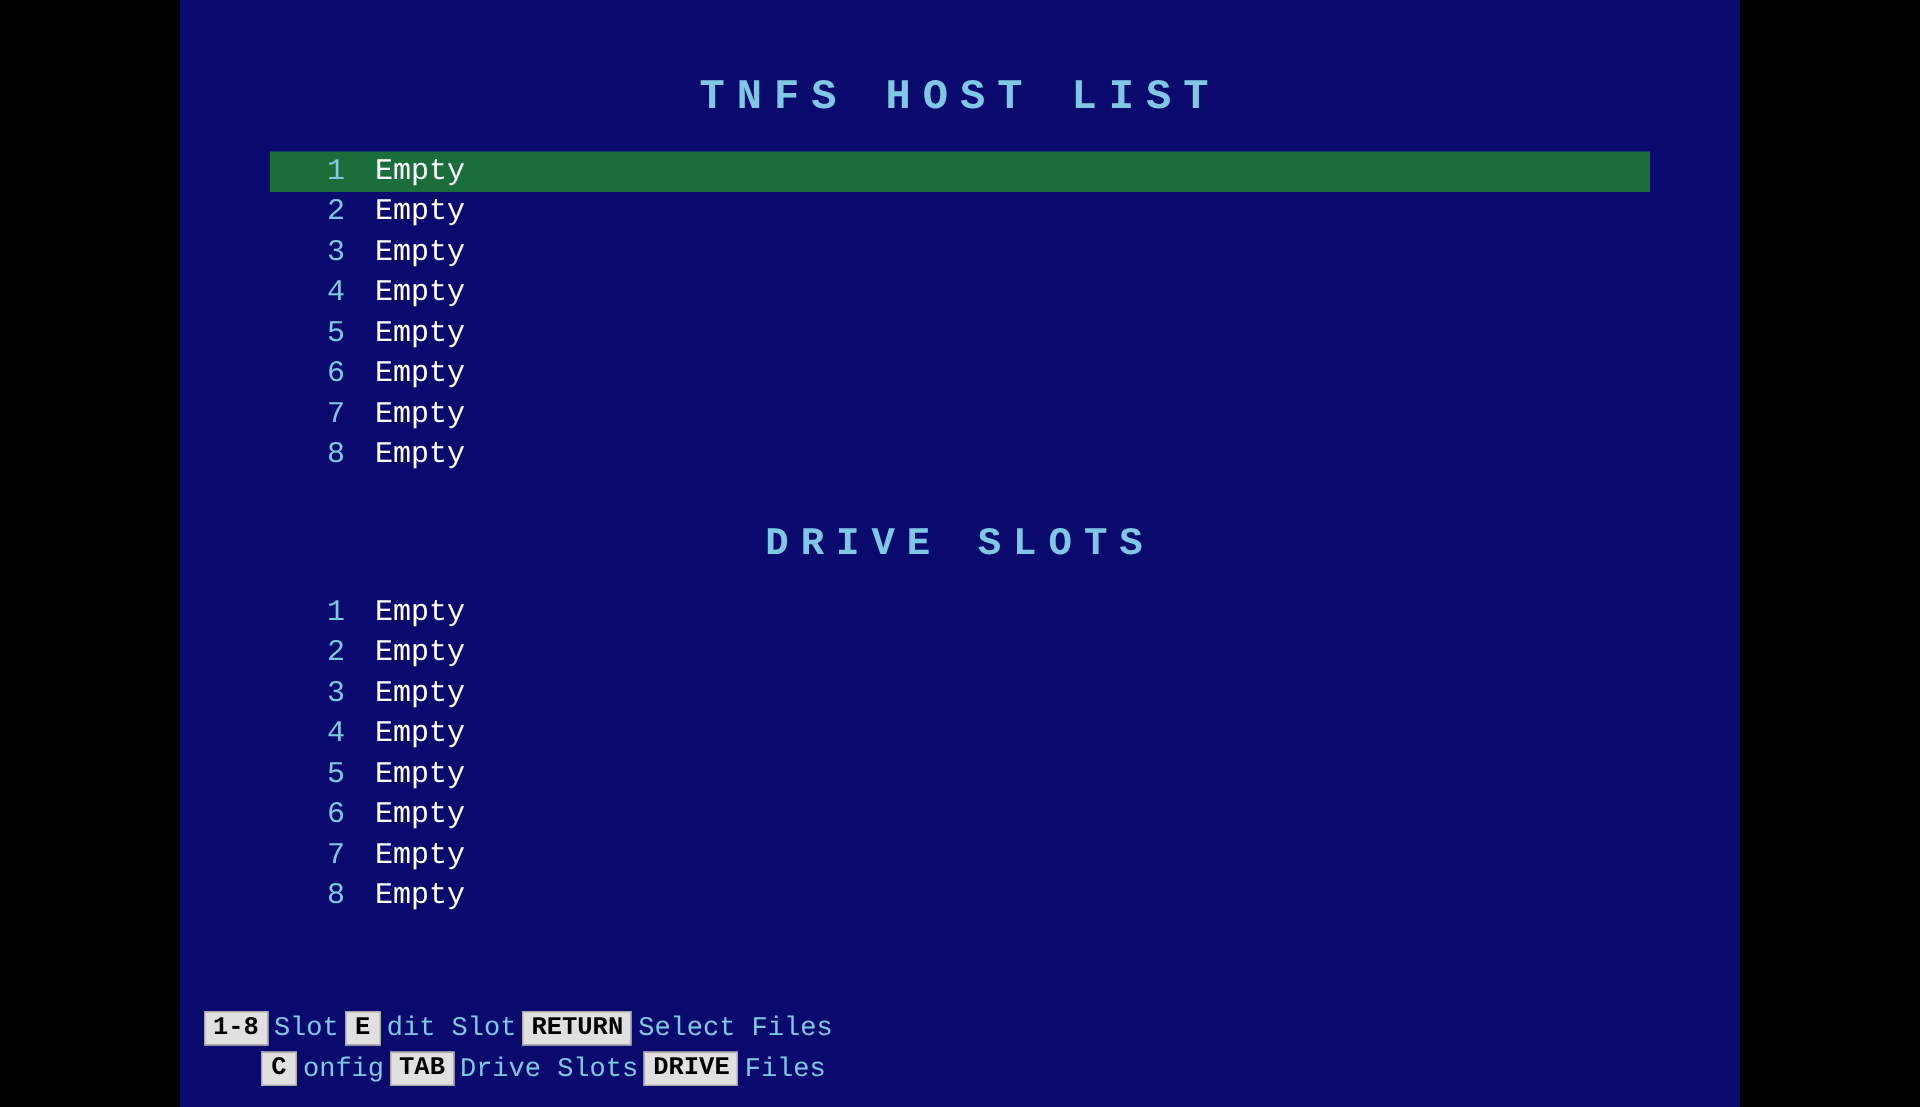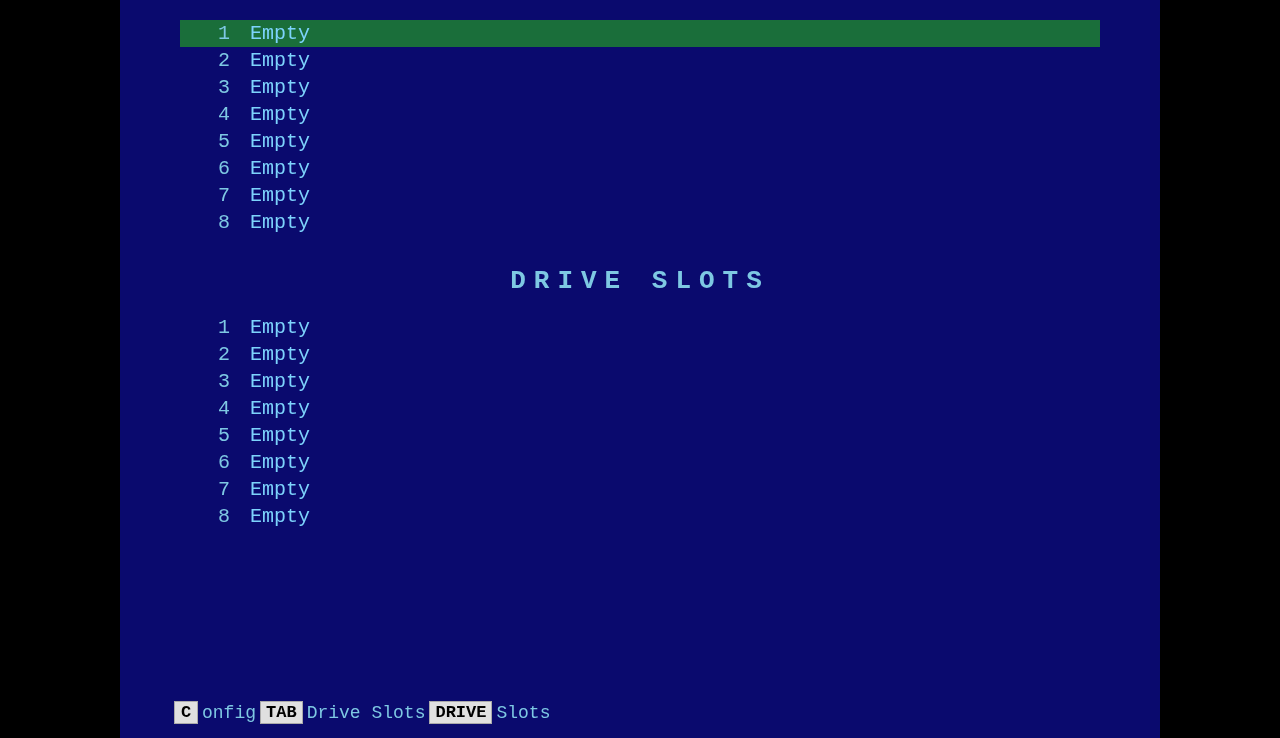--- a/index.html
+++ b/index.html
@@ -56,21 +56,21 @@
     }
 
     .list-row .num {
       width: 40px;
       text-align: right;
       margin-right: 20px;
       color: #7ec8e3;
     }
 
     .list-row .val {
-      color: #7dd3fc;
+      color: #ffffff;
     }
 
     .section-title {
       color: #7ec8e3;
       font-size: 26px;
       font-weight: bold;
       letter-spacing: 8px;
       text-align: center;
       margin-top: 30px;
       margin-bottom: 18px;
@@ -127,20 +127,21 @@
 
     .footer-row2 {
       padding-left: 44px;
     }
   </style>
 </head>
 <body>
 
 <div id="screen">
 
+  <div class="title">TNFS HOST LIST</div>
 
   <div class="host-list">
     <div class="list-row selected">
       <span class="num">1</span>
       <span class="val">Empty</span>
     </div>
     <div class="list-row">
       <span class="num">2</span>
       <span class="val">Empty</span>
     </div>
@@ -201,23 +202,31 @@
       <span class="num">7</span>
       <span class="val">Empty</span>
     </div>
     <div class="list-row">
       <span class="num">8</span>
       <span class="val">Empty</span>
     </div>
   </div>
 
   <div class="footer">
+    <div class="footer-row footer-row1">
+      <span class="key-box">1-8</span>
+      <span class="footer-text"> Slot </span>
+      <span class="key-box">E</span>
+      <span class="footer-text">dit Slot </span>
+      <span class="key-box">RETURN</span>
+      <span class="footer-text"> Select Files</span>
+    </div>
     <div class="footer-row footer-row2">
       <span class="key-box">C</span>
       <span class="footer-text">onfig </span>
       <span class="key-box">TAB</span>
       <span class="footer-text"> Drive Slots </span>
       <span class="key-box">DRIVE</span>
-      <span class="footer-text"> Slots</span>
+      <span class="footer-text"> Files</span>
     </div>
   </div>
 
 </div>
 
 </body></html>

